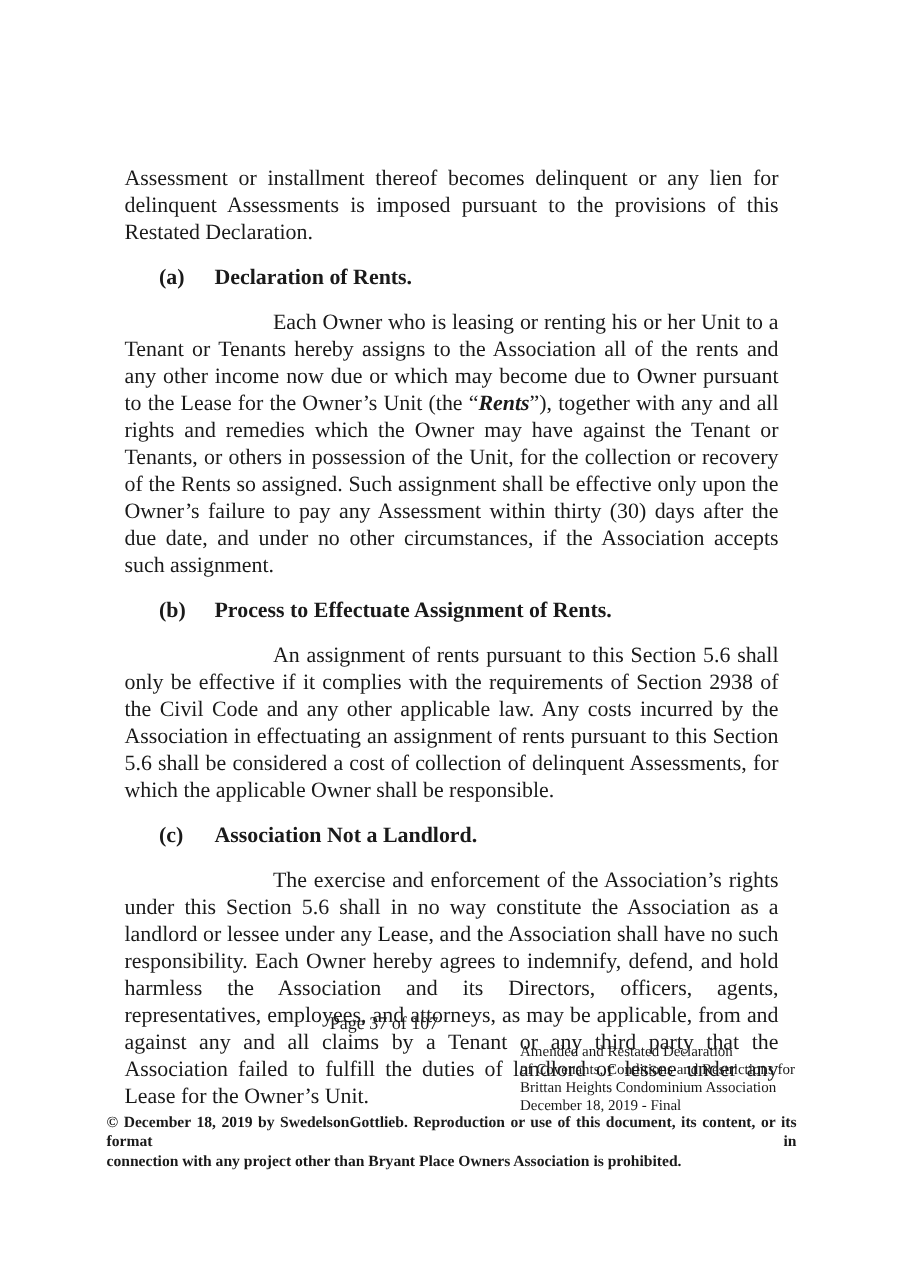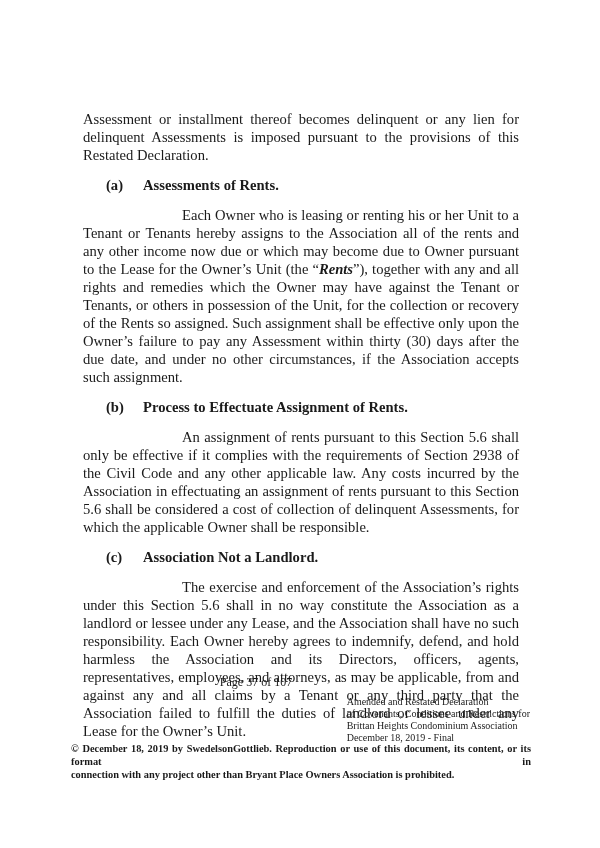--- a/index.html
+++ b/index.html
@@ -24,21 +24,21 @@
 </style>
 </head>
 <body>
 
 <div class="page">
   <p class="lead">Assessment or installment thereof becomes delinquent or any lien for delinquent Assessments is imposed pursuant to the provisions of this Restated Declaration.</p>
 
 
   <div class="sub">
     <span class="sub-letter">(a)</span>
-    <span class="sub-title">Assessments of Rents.</span>
+    <span class="sub-title">Declaration of Rents.</span>
   </div>
   <p class="indent"><span>Each Owner who is leasing or renting his or her Unit to a Tenant or Tenants hereby assigns to the Association all of the rents and any other income now due or which may become due to Owner pursuant to the Lease for the Owner’s Unit (the “</span><em class="defined">Rents</em><span>”), together with any and all rights and remedies which the Owner may have against the Tenant or Tenants, or others in possession of the Unit, for the collection or recovery of the Rents so assigned. Such assignment shall be effective only upon the Owner’s failure to pay any Assessment within thirty (30) days after the due date, and under no other circumstances, if the Association accepts such assignment.</span></p>
 
   <div class="sub">
     <span class="sub-letter">(b)</span>
     <span class="sub-title">Process to Effectuate Assignment of Rents.</span>
   </div>
   <p class="indent">An assignment of rents pursuant to this Section 5.6 shall only be effective if it complies with the requirements of Section 2938 of the Civil Code and any other applicable law. Any costs incurred by the Association in effectuating an assignment of rents pursuant to this Section 5.6 shall be considered a cost of collection of delinquent Assessments, for which the applicable Owner shall be responsible.</p>
 
   <div class="sub">

